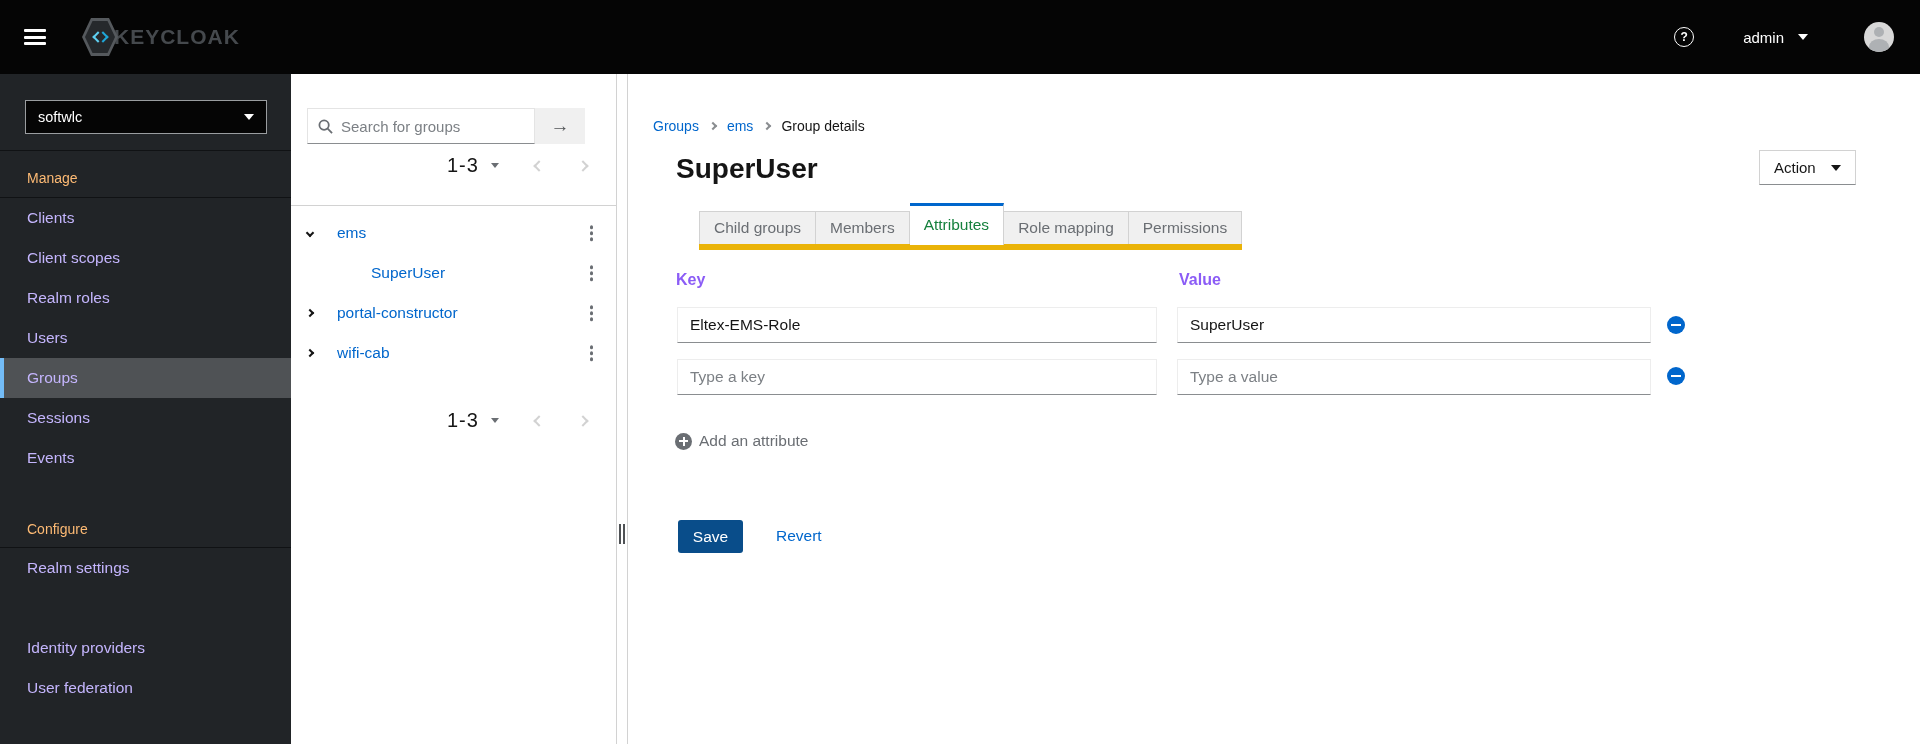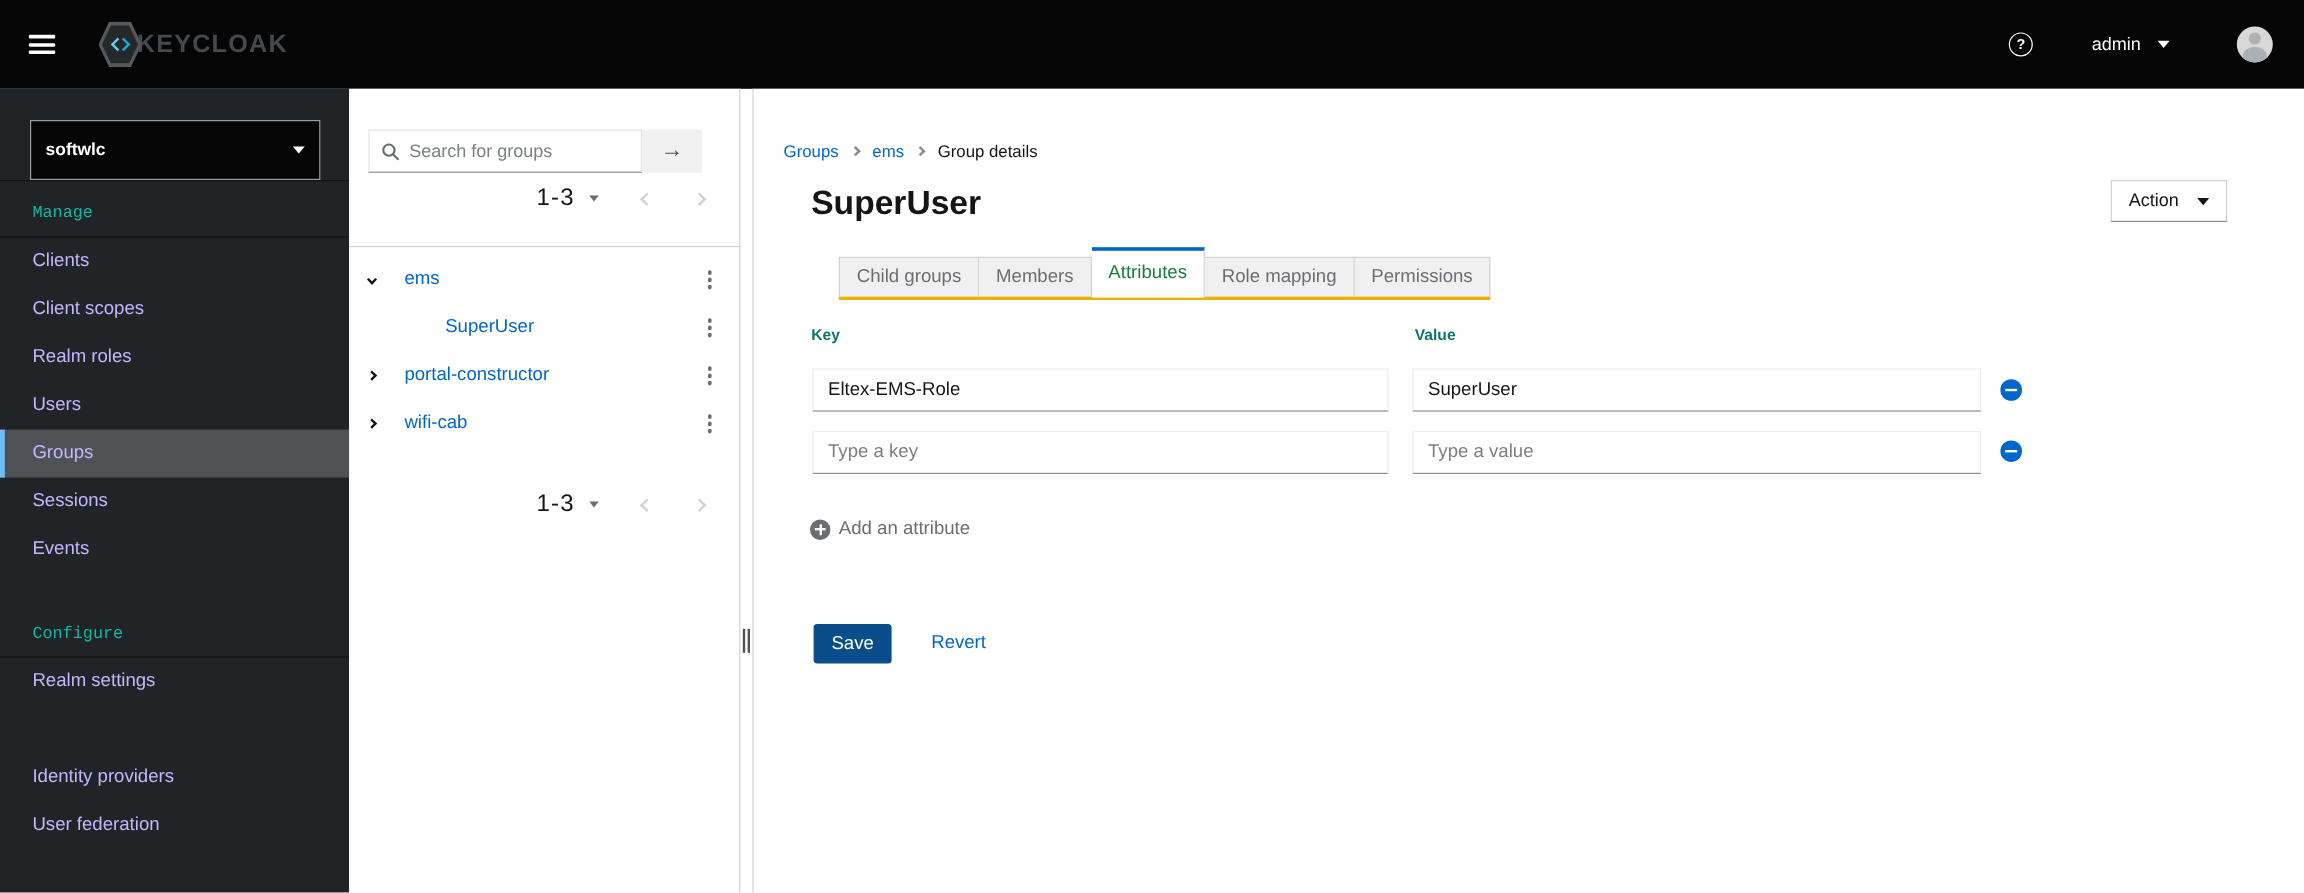--- a/index.html
+++ b/index.html
@@ -28,25 +28,25 @@
 
   
   .chev { display:inline-block; width:8px; height:8px; border-right:2px solid currentColor; border-bottom:2px solid currentColor; }
   .chev.right { transform:rotate(-45deg); }
   .chev.left  { transform:rotate(135deg); }
   .chev.down  { transform:rotate(45deg); }
   .chev.sm { width:6px; height:6px; }
 
   
   .sidebar { position:absolute; left:0; top:74px; width:291px; height:670px; background:#212427; }
-  .realm-select { position:absolute; left:25px; top:26px; width:242px; height:50px; background:#050505; border:1px solid #9a9da0; display:flex; align-items:center; padding:0 12px; cursor:pointer;font-weight:bold; }
+  .realm-select { position:absolute; left:25px; top:26px; width:242px; height:34px; background:#050505; border:1px solid #9a9da0; display:flex; align-items:center; padding:0 12px; cursor:pointer; }
   .realm-select .label { color:#fff; font-size:14.5px; }
   .realm-select .caret { margin-left:auto; border-top-color:#fff; }
   .side-divider { position:absolute; left:0; width:291px; border-top:1px solid #101214; }
-  .nav-section-label { position:absolute; left:27px; color:#14b8a6; font-size:14px;font-family:Liberation Mono, monospace; }
+  .nav-section-label { position:absolute; left:27px; color:#fdba74; font-size:14px; }
   .nav-item { position:absolute; left:0; width:291px; height:40px; display:flex; align-items:center; padding-left:27px; color:#c4b5fd; font-size:15.5px; cursor:pointer; }
   .nav-item.active { background:#4f5255; border-left:4px solid #73bcf7; padding-left:23px; }
 
   
   .tree-panel { position:absolute; left:291px; top:74px; width:326px; height:670px; background:#fff; border-right:1px solid #d2d2d2; }
   .search-box { position:absolute; left:16px; top:34px; width:228px; height:36px; background:#fff; border:1px solid #e4e4e4; border-bottom:1px solid #8a8d90; display:flex; align-items:center; padding:0 10px; }
   .search-box input { border:none; outline:none; flex:1; font-size:15px; color:#151515; font-family:"Liberation Sans", sans-serif; margin-left:8px; min-width:0; }
   .search-box input::placeholder { color:#7c8085; }
   .search-btn { position:absolute; left:244px; top:34px; width:50px; height:36px; background:#f0f0f0; border:none; color:#4f5255; font-size:19px; display:flex; align-items:center; justify-content:center; cursor:pointer; }
   .pager { position:absolute; left:0; width:326px; height:28px; display:flex; align-items:center; }
@@ -71,26 +71,26 @@
   
   .main { position:absolute; left:627px; top:74px; width:1293px; height:670px; background:#fff; border-left:1px solid #d2d2d2; }
   .breadcrumb { position:absolute; left:25px; top:44px; display:flex; align-items:center; font-size:14px; }
   .breadcrumb .bc-link { color:#0066cc; cursor:pointer; text-decoration:none; }
   .breadcrumb .bc-current { color:#151515; }
   .breadcrumb .chev { color:#8a8d90; margin:0 11px; }
   .page-title { position:absolute; left:48px; top:79px; font-size:28px; color:#151515; }
   .action-btn { position:absolute; left:1131px; top:76px; width:97px; height:35px; background:#fff; border:1px solid #d2d2d2; border-bottom-color:#8a8d90; display:flex; align-items:center; padding:0 14px; font-size:15px; color:#151515; cursor:pointer; font-family:"Liberation Sans", sans-serif; }
   .action-btn .caret { border-top-color:#151515; margin-left:auto; }
 
-  .tabs { position:absolute; left:71px; top:134px; display:flex; align-items:flex-end; height:42px; border-bottom:3px solid #eab308; }
+  .tabs { position:absolute; left:71px; top:134px; display:flex; align-items:flex-end; height:42px; border-bottom:6px solid #eab308; }
   .tab { display:flex; align-items:center; height:33px; padding:0 14px; background:#f0f0f0; color:#6a6e73; font-size:15.5px; border-top:1px solid #d2d2d2; border-right:1px solid #d2d2d2; cursor:pointer; white-space:nowrap; }
   .tab:first-child { border-left:1px solid #d2d2d2; }
   .tab.active { height:42px; background:#fff; color:#15803d; border-top:3px solid #0066cc; margin-bottom:-1px; padding-bottom:1px; }
 
-  .col-header { position:absolute; top:197px; font-size:13px; font-weight:bold; color:#0f766e; }
+  .col-header { position:absolute; top:197px; font-size:16px; font-weight:bold; color:#8b5cf6; }
   .col-header.key { left:48px; }
   .col-header.value { left:551px; }
   .attr-input { position:absolute; height:36px; border:1px solid #ededed; border-bottom:1px solid #8a8d90; padding:0 12px; font-size:15.5px; color:#151515; font-family:"Liberation Sans", sans-serif; outline:none; background:#fff; }
   .attr-input::placeholder { color:#7c8085; }
   .r1 { top:233px; } .r2 { top:285px; }
   .key-col { left:49px; width:480px; }
   .value-col { left:549px; width:474px; }
   .minus-btn { position:absolute; left:1039px; width:18px; height:18px; border-radius:50%; background:#0066cc; border:none; cursor:pointer; }
   .minus-btn::before { content:""; position:absolute; left:4px; top:8px; width:10px; height:2.4px; background:#fff; }
   .minus-btn.m1 { top:242px; } .minus-btn.m2 { top:293px; }

